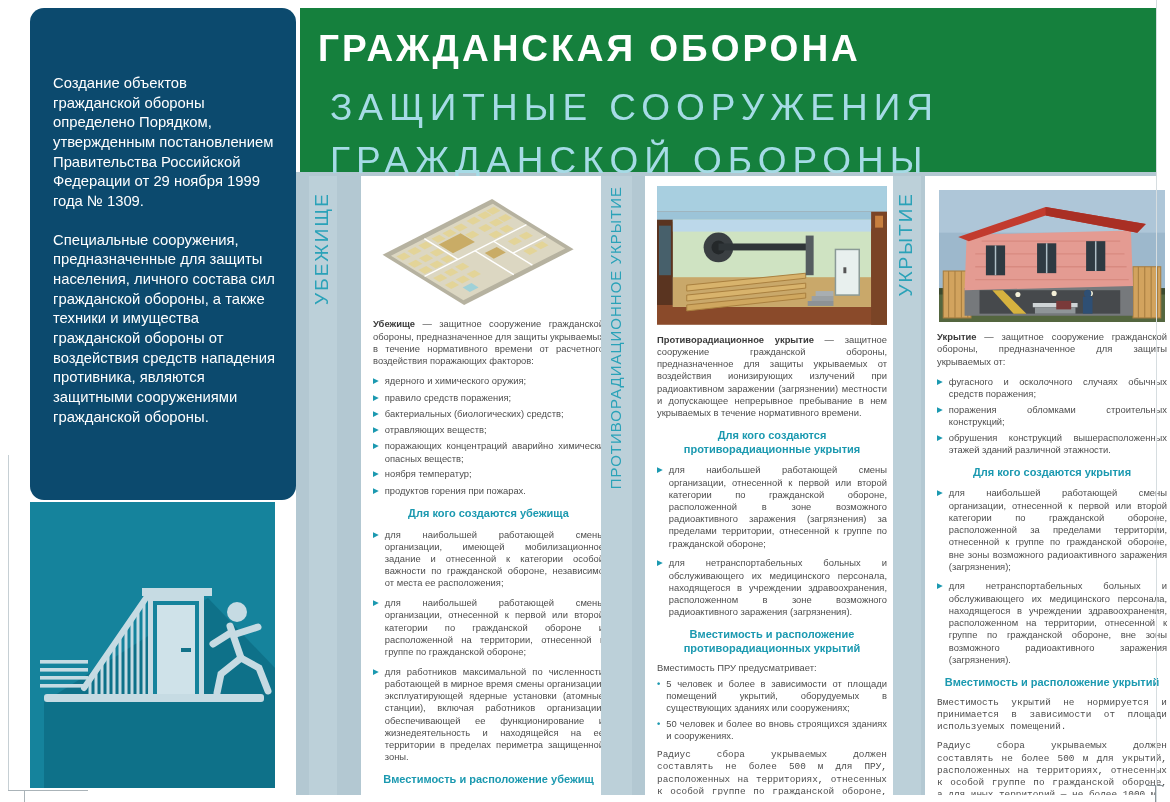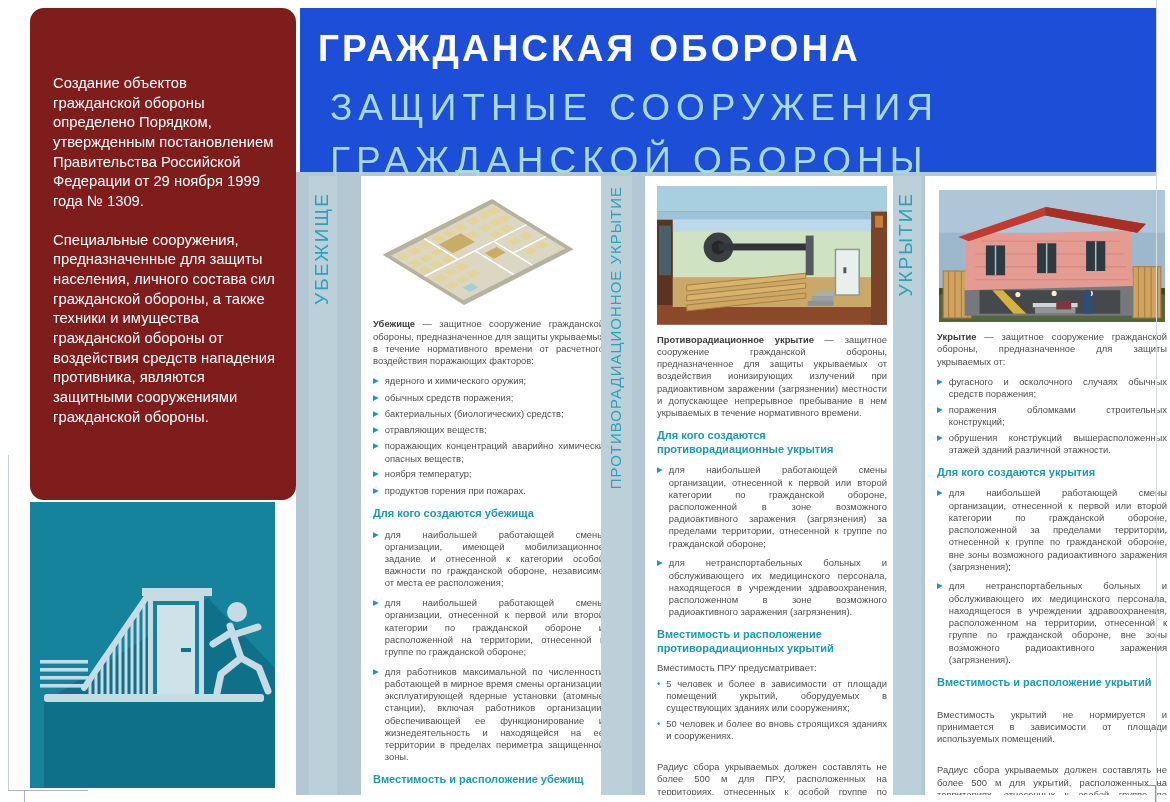--- a/index.html
+++ b/index.html
@@ -1,28 +1,28 @@
 <!DOCTYPE html>
 <html><head>
 <meta charset="utf-8">
 <style>
   html,body{margin:0;padding:0;background:#ffffff;}
   .poster{position:relative;width:1170px;height:802px;overflow:hidden;background:#fff;
           font-family:"Liberation Sans", sans-serif;}
   .bg-main{position:absolute;left:296px;top:172px;width:860px;height:623px;background:#b3c8d2;}
 
   
-  .header{position:absolute;left:300px;top:8px;width:856px;height:164px;background:#1d4ed8;
+  .header{position:absolute;left:300px;top:8px;width:856px;height:164px;background:#15803d;
           color:#fff;box-sizing:border-box;padding:14px 0 0 18px;}
   .header h1{font-size:37px;font-weight:bold;letter-spacing:3px;margin:6px 0 10px 0;}
   .header h2{font-size:37px;font-weight:normal;letter-spacing:6px;color:#a6dbe6;margin:12px;
              line-height:1.42;width:832px;}
 
   
-  .intro{position:absolute;left:30px;top:8px;width:266px;height:492px;background:#7f1d1d;
+  .intro{position:absolute;left:30px;top:8px;width:266px;height:492px;background:#0c4a6e;
          border-radius:14px;color:#fff;box-sizing:border-box;padding:66px 20px 0 23px;
          font-size:14.8px;line-height:1.33;}
   .intro p{margin:0 0 19px 0;}
 
   
   .strip{position:absolute;top:176px;height:619px;background:#bcd0d9;}
   .strip1{left:309px;width:28px;}
   .strip2{left:601px;width:31px;}
   .strip3{left:893px;width:28px;}
   .vlabel{position:absolute;top:16px;left:2px;writing-mode:vertical-rl;transform:rotate(180deg);
@@ -34,28 +34,28 @@
         padding:10px 12px 8px 12px;font-size:9.4px;line-height:1.3;color:#4e4e4e;
         text-align:justify;overflow:hidden;}
   .card1{left:361px;width:255px;}
   .card2{left:645px;width:254px;}
   .card3{left:925px;width:254px;}
   .img{margin:0 0 9px 0;}
   .img svg{display:block;width:100%;height:auto;}
   .card3 .img{margin:4px 2px 9px 2px;}
   .lead{margin:2px 0 8px 0;}
   .lead b{color:#3a3a3a;}
-  h3.h-teal{color:#1b99b0;font-size:11px;font-weight:bold;margin:10px 0 5px 0;text-align:left;line-height:1.25;}
+  h3.h-teal{color:#1b99b0;font-size:11px;font-weight:bold;margin:10px 0 5px 0;text-align:center;line-height:1.25;}
   ul.blist{list-style:none;margin:0;padding:0;}
   ul.blist li{display:flex;gap:6px;margin:3.5px 0;}
   ul.blist.spaced li{margin:7.5px 0;}
   .ar{color:#1b99b0;font-size:7.5px;line-height:1.7;flex:0 0 auto;}
   .dot{color:#1b99b0;font-weight:bold;flex:0 0 auto;}
   li>span:last-child{flex:1 1 auto;text-align:justify;}
-  .para{margin:19px 0;}
+  .para{margin:7px 0;font-family:Liberation Mono, monospace;}
   .cap-intro{margin:6px 0 3px 0;}
 
   
   .badge{position:absolute;left:30px;top:502px;width:245px;height:286px;background:#15839c;overflow:hidden;}
   .badge svg{display:block;width:245px;height:286px;}
 
   
   .vline{position:absolute;left:8px;top:455px;width:1px;height:335px;background:#c6cfd4;}
   .blh{position:absolute;left:8px;top:790px;width:80px;height:1px;background:#aab3b8;}
   .blv{position:absolute;left:24px;top:790px;width:1px;height:12px;background:#aab3b8;}
@@ -133,21 +133,21 @@
       </svg>
     </div>
     <p class="lead"><b>Убежище</b> <span>— защитное сооружение гражданской обороны, предназначенное для защиты укрываемых в течение нормативного времени от расчетного воздействия поражающих факторов:</span></p>
     <ul class="blist">
       <li>
           <span class="ar">▶</span>
           <span>ядерного и химического оружия;</span>
         </li>
       <li>
           <span class="ar">▶</span>
-          <span>обычных средств поражения;</span>
+          <span>правило средств поражения;</span>
         </li>
       <li>
           <span class="ar">▶</span>
           <span>бактериальных (биологических) средств;</span>
         </li>
       <li>
           <span class="ar">▶</span>
           <span>отравляющих веществ;</span>
         </li>
       <li>

